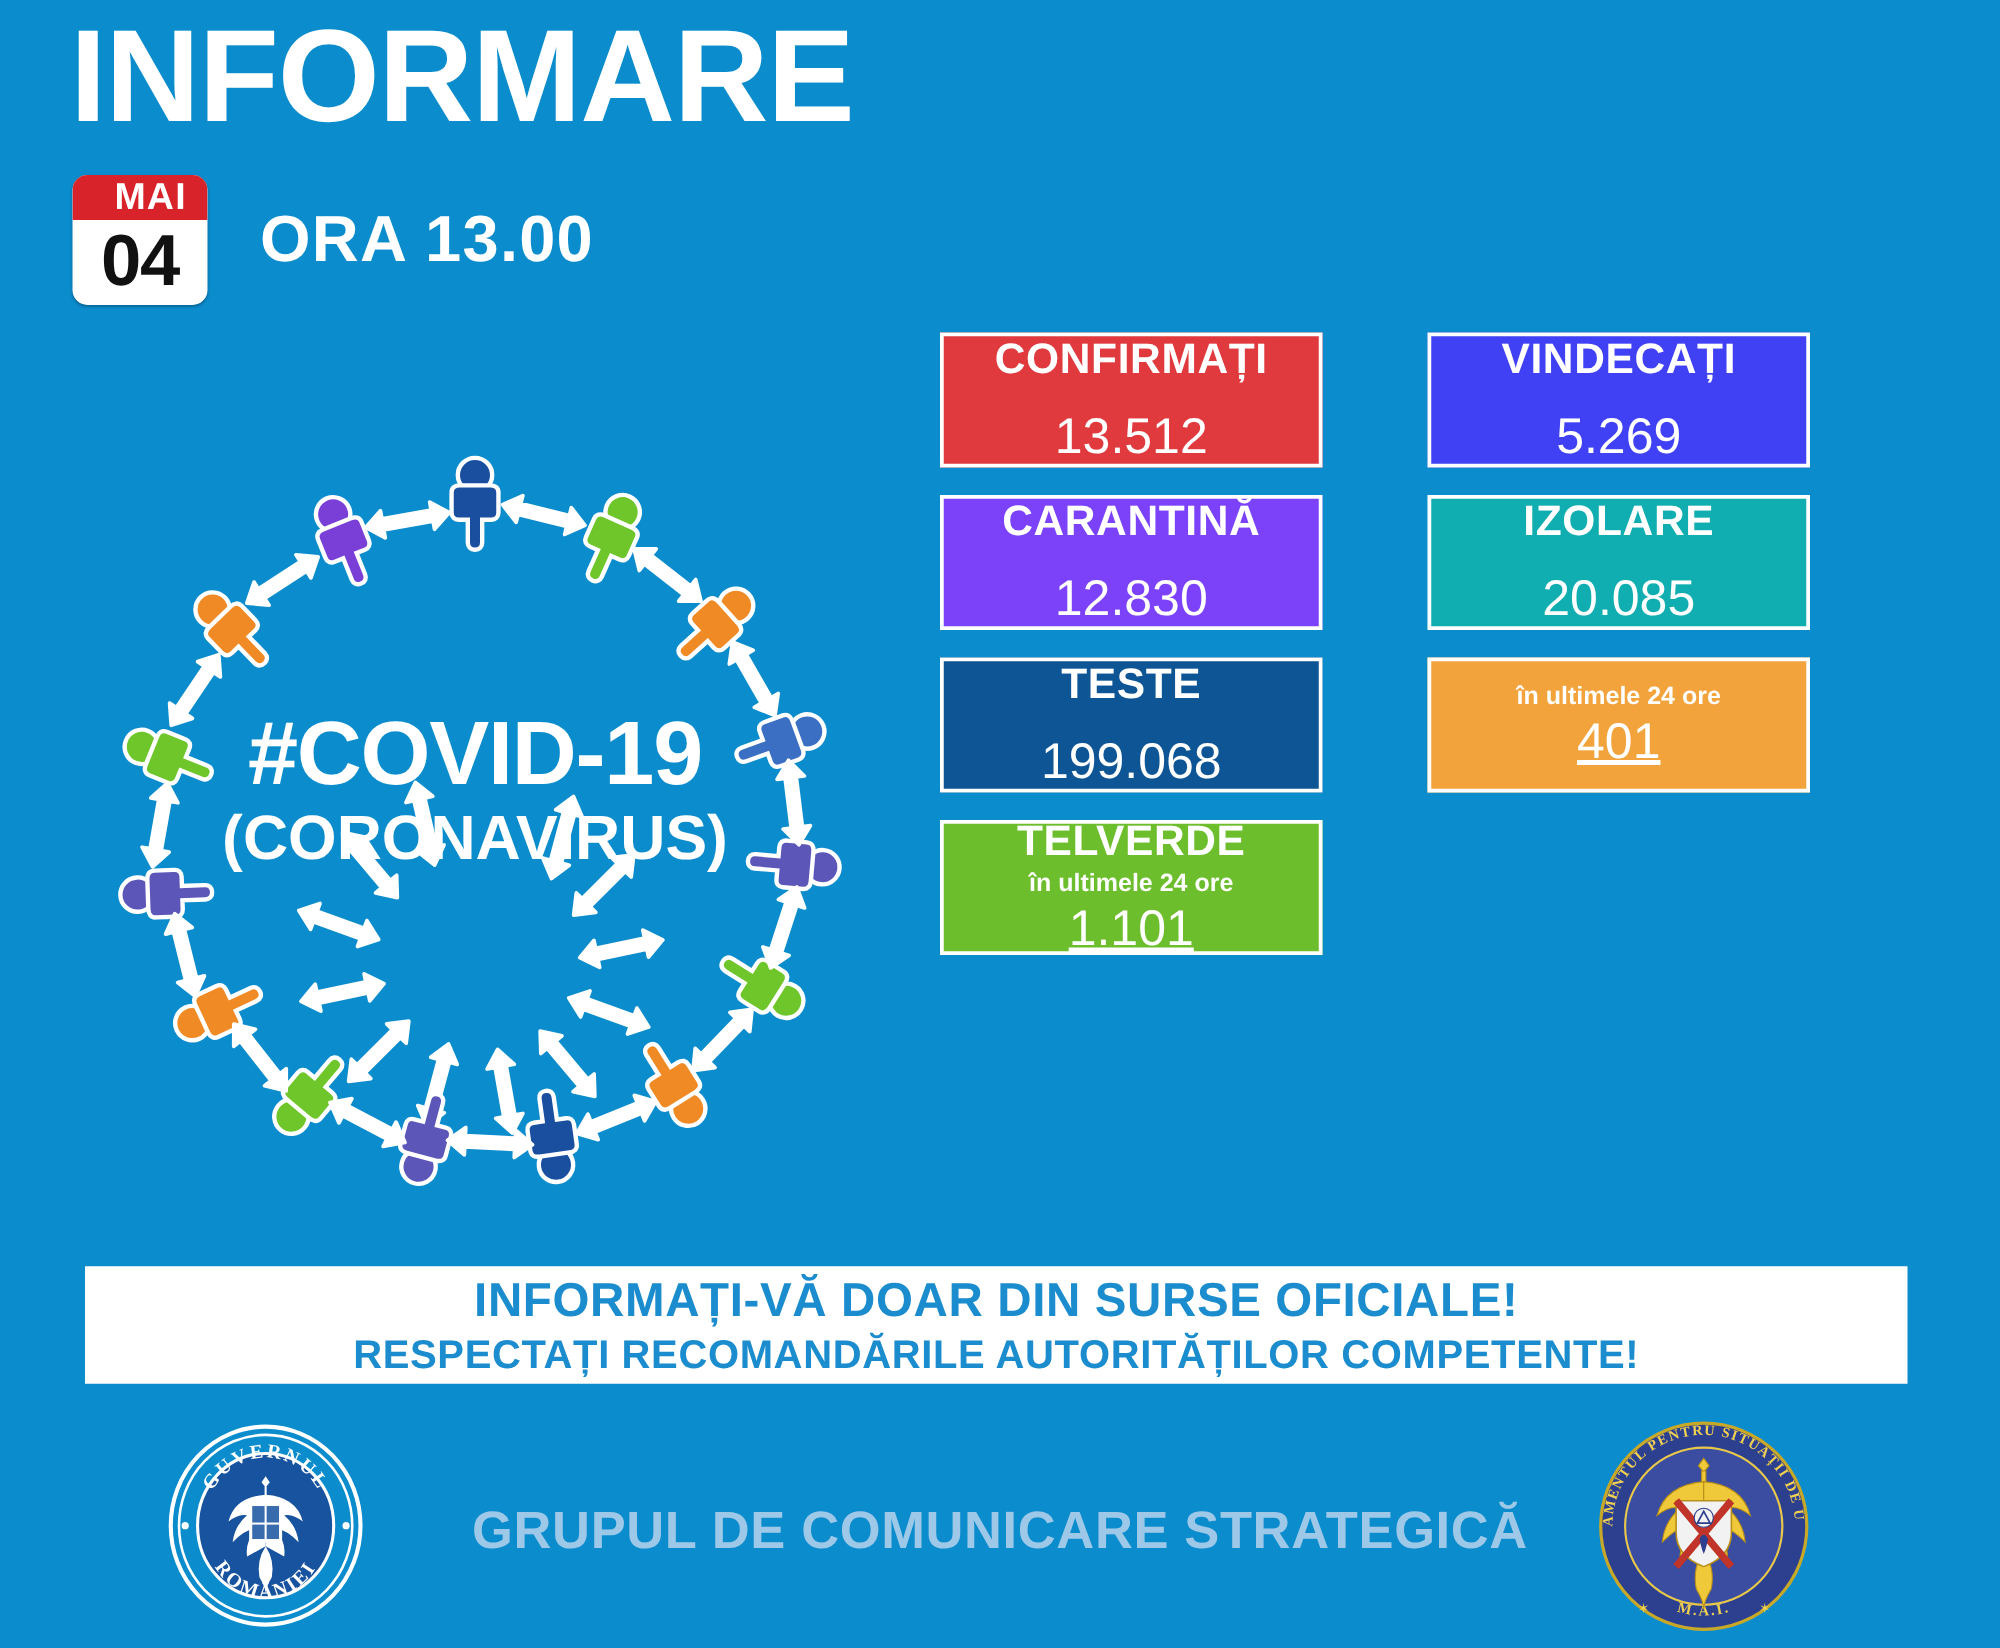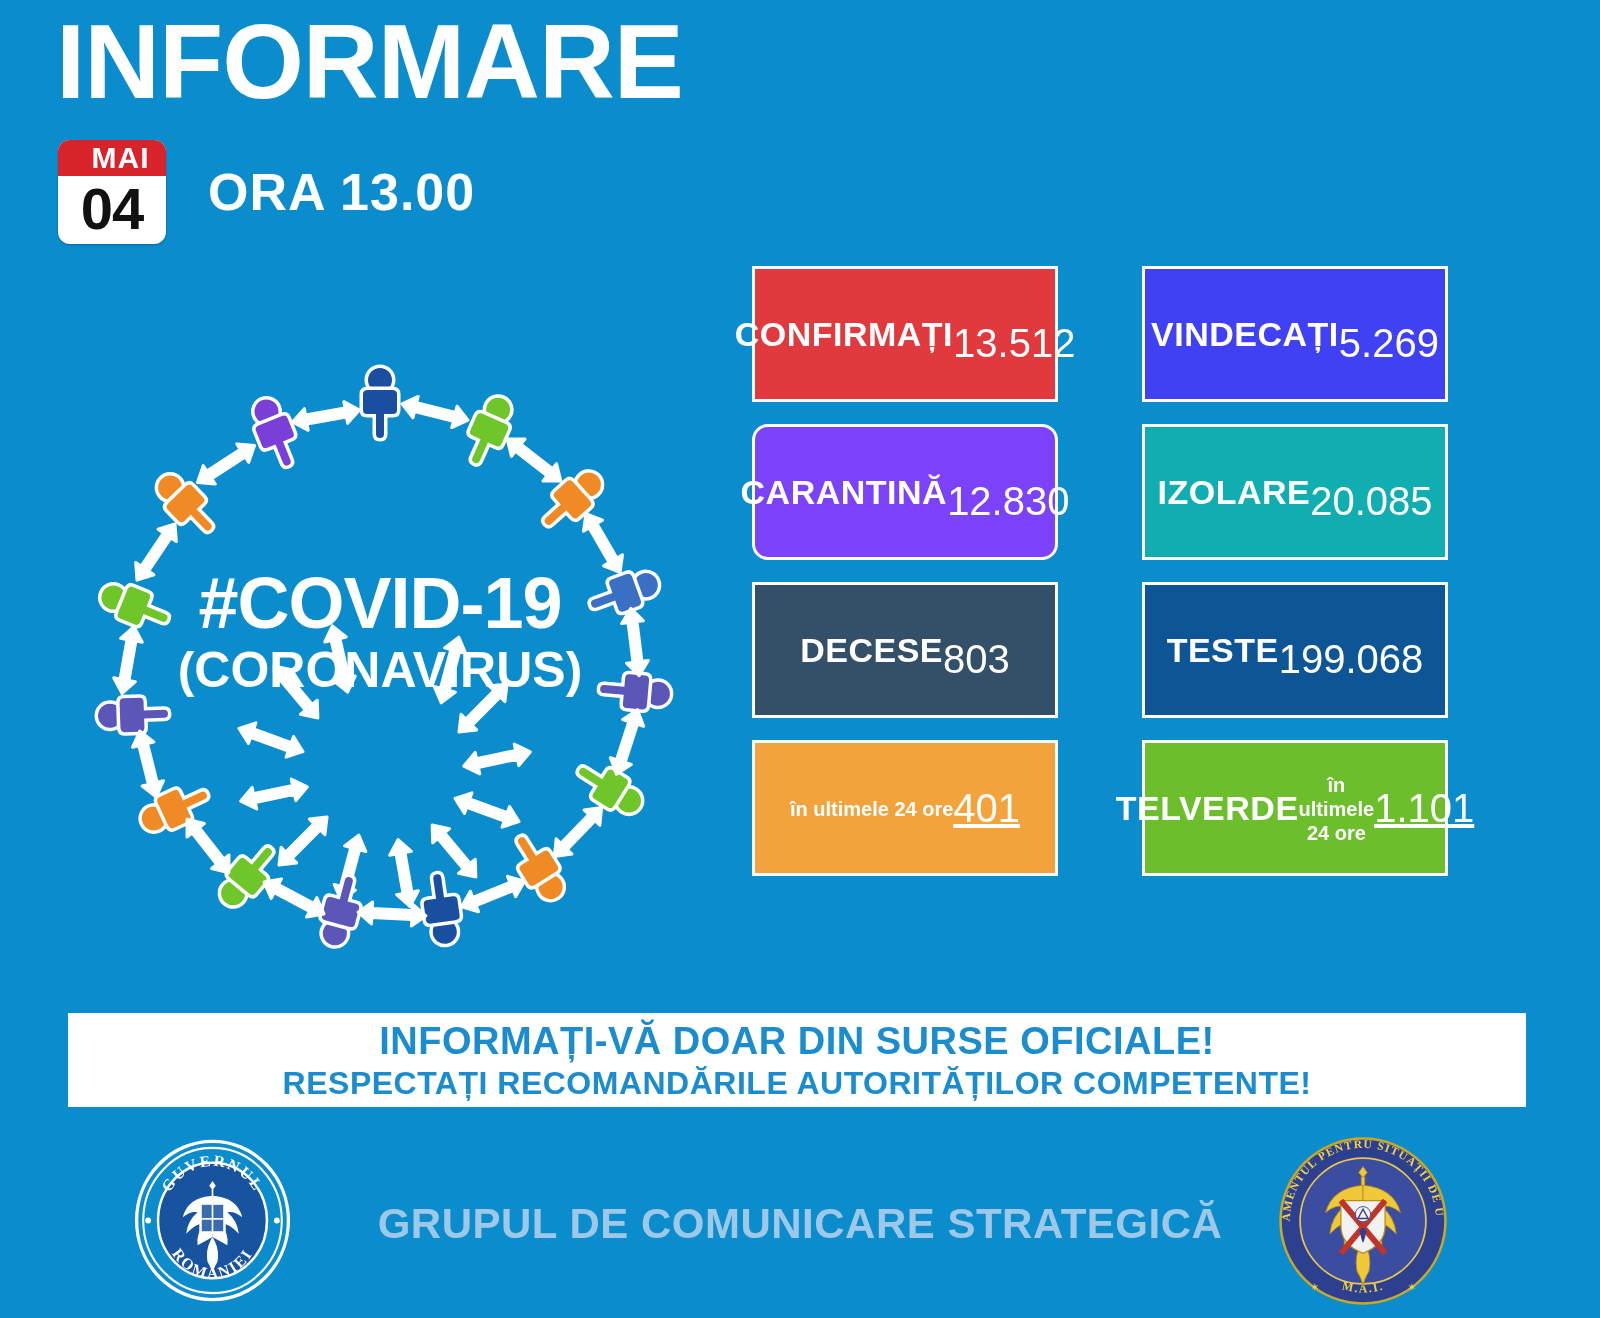--- a/index.html
+++ b/index.html
@@ -99,25 +99,25 @@
   #cards {
     position: absolute;
     left: 752px; top: 266px;
     width: 712px;
     display: grid;
     grid-template-columns: 306px 306px;
     grid-column-gap: 84px;
     grid-row-gap: 22px;
   }
   .card {
-    height: 136px;
+    height: 108px;
     border: 3px solid #ffffff;
     color: #ffffff;
     display: flex;
-    flex-direction: row;
+    flex-direction: column;
     align-items: center;
     justify-content: center;
     text-align: center;
     padding: 4px 6px;
   }
   .card .card-label {
     font-size: 34px;
     font-weight: bold;
     letter-spacing: .5px;
     line-height: 40px;
@@ -362,31 +362,27 @@
 
   <div id="cards">
       <div class="card" style="background: rgb(224, 58, 62);">
         <div class="card-label">CONFIRMAȚI</div>
         <div class="card-value">13.512</div>
       </div>
       <div class="card" style="background: rgb(64, 64, 245);">
         <div class="card-label">VINDECAȚI</div>
         <div class="card-value">5.269</div>
       </div>
-      <div class="card" style="background: rgb(123, 66, 249); border-radius: 16px;">
+      <div class="card" style="background: rgb(123, 66, 249);">
         <div class="card-label">CARANTINĂ</div>
         <div class="card-value">12.830</div>
       </div>
       <div class="card" style="background: rgb(16, 174, 176);">
         <div class="card-label">IZOLARE</div>
         <div class="card-value">20.085</div>
-      </div>
-      <div class="card" style="background: rgb(52, 79, 104);">
-        <div class="card-label">DECESE</div>
-        <div class="card-value">803</div>
       </div>
       <div class="card" style="background: rgb(13, 85, 149);">
         <div class="card-label">TESTE</div>
         <div class="card-value">199.068</div>
       </div>
       <div class="card has-sub" style="background: rgb(242, 163, 60);">
         <div class="card-sub">în ultimele 24 ore</div>
         <div class="card-value">401</div>
       </div>
       <div class="card has-sub" style="background: rgb(108, 190, 44);">

